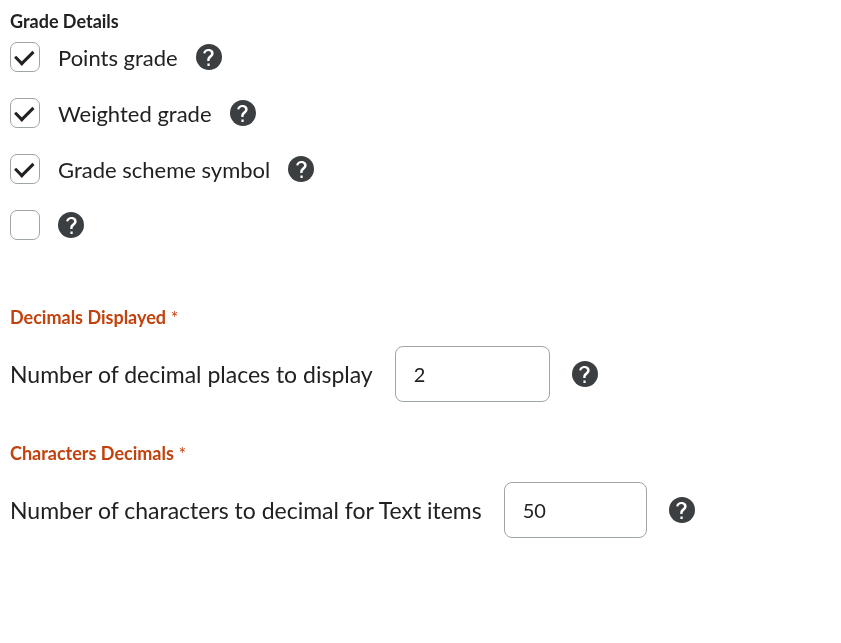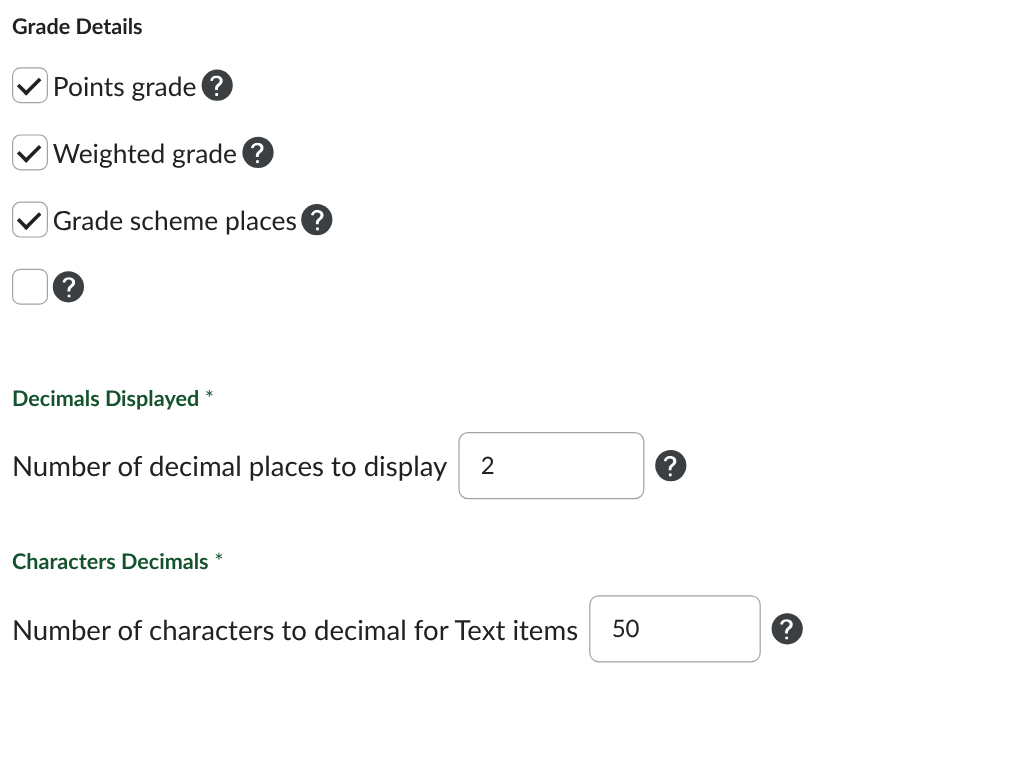--- a/index.html
+++ b/index.html
@@ -11,27 +11,27 @@
       font-family: -apple-system, BlinkMacSystemFont, "Segoe UI", "Lato", Arial, sans-serif;
       background: #fff;
       color: #202122;
       padding: 10px;
       width: 841px;
     }
     .section-heading {
       font-size: 18px;
       font-weight: 700;
       color: #202122;
-      margin-bottom: 24px;
+      margin-bottom: 10px;
     }
     .checkbox-row {
       display: flex;
       align-items: center;
       margin-bottom: 26px;
-      gap: 4px;
+      gap: 18px;
     }
     .checkbox {
       width: 30px;
       height: 30px;
       border: 1px solid #9ea5a9;
       border-radius: 7px;
       background: #fff;
       display: flex;
       align-items: center;
       justify-content: center;
@@ -67,30 +67,30 @@
       width: 13px;
       height: 17px;
       fill: #fff;
     }
     .section-spacer {
       height: 40px;
     }
     .required-heading {
       font-size: 18px;
       font-weight: 700;
-      color: #14532d;
+      color: #c2410c;
       margin-bottom: 18px;
     }
     .required-heading .asterisk {
       font-weight: 400;
     }
     .field-row {
       display: flex;
       align-items: center;
-      gap: 9px;
+      gap: 22px;
     }
     .field-label {
       font-size: 23px;
       font-weight: 400;
       color: #202122;
     }
     .text-input {
       border: 1px solid #9ea5a9;
       border-radius: 8px;
       background: #fff;
@@ -122,21 +122,21 @@
   <span class="checkbox-label">Weighted grade</span>
   <span class="help-icon">
     <svg viewBox="0 0 10 16">
         <path d="M4.1 11.2h1.9v-0.3c0-0.6 0.1-1.1 0.3-1.5 0.2-0.4 0.6-0.9 1.3-1.5 0.9-0.8 1.5-1.5 1.8-2 0.3-0.5 0.4-1.1 0.4-1.8 0-1.2-0.4-2.2-1.3-2.9C7.6 0.4 6.4 0 4.9 0 3.6 0 2.5 0.4 1.6 1.1 0.7 1.8 0.2 2.8 0 4l2 0.3c0.1-0.8 0.4-1.4 0.9-1.8 0.5-0.4 1.1-0.6 1.9-0.6 0.8 0 1.4 0.2 1.9 0.6 0.4 0.4 0.7 0.9 0.7 1.5 0 0.4-0.1 0.8-0.4 1.2-0.2 0.2-0.6 0.7-1.4 1.4-0.8 0.7-1.3 1.3-1.5 1.8-0.2 0.5-0.3 1.2-0.3 2.1v0.7zm-0.1 4.8h2.1v-2.3H4v2.3z"></path>
       </svg>
   </span>
 </div>
 
 <div class="checkbox-row">
   <div class="checkbox checked" role="checkbox" aria-checked="true"></div>
-  <span class="checkbox-label">Grade scheme places</span>
+  <span class="checkbox-label">Grade scheme symbol</span>
   <span class="help-icon">
     <svg viewBox="0 0 10 16">
         <path d="M4.1 11.2h1.9v-0.3c0-0.6 0.1-1.1 0.3-1.5 0.2-0.4 0.6-0.9 1.3-1.5 0.9-0.8 1.5-1.5 1.8-2 0.3-0.5 0.4-1.1 0.4-1.8 0-1.2-0.4-2.2-1.3-2.9C7.6 0.4 6.4 0 4.9 0 3.6 0 2.5 0.4 1.6 1.1 0.7 1.8 0.2 2.8 0 4l2 0.3c0.1-0.8 0.4-1.4 0.9-1.8 0.5-0.4 1.1-0.6 1.9-0.6 0.8 0 1.4 0.2 1.9 0.6 0.4 0.4 0.7 0.9 0.7 1.5 0 0.4-0.1 0.8-0.4 1.2-0.2 0.2-0.6 0.7-1.4 1.4-0.8 0.7-1.3 1.3-1.5 1.8-0.2 0.5-0.3 1.2-0.3 2.1v0.7zm-0.1 4.8h2.1v-2.3H4v2.3z"></path>
       </svg>
   </span>
 </div>
 
 <div class="checkbox-row">
   <div class="checkbox" role="checkbox" aria-checked="false"></div>
   <span class="help-icon">

